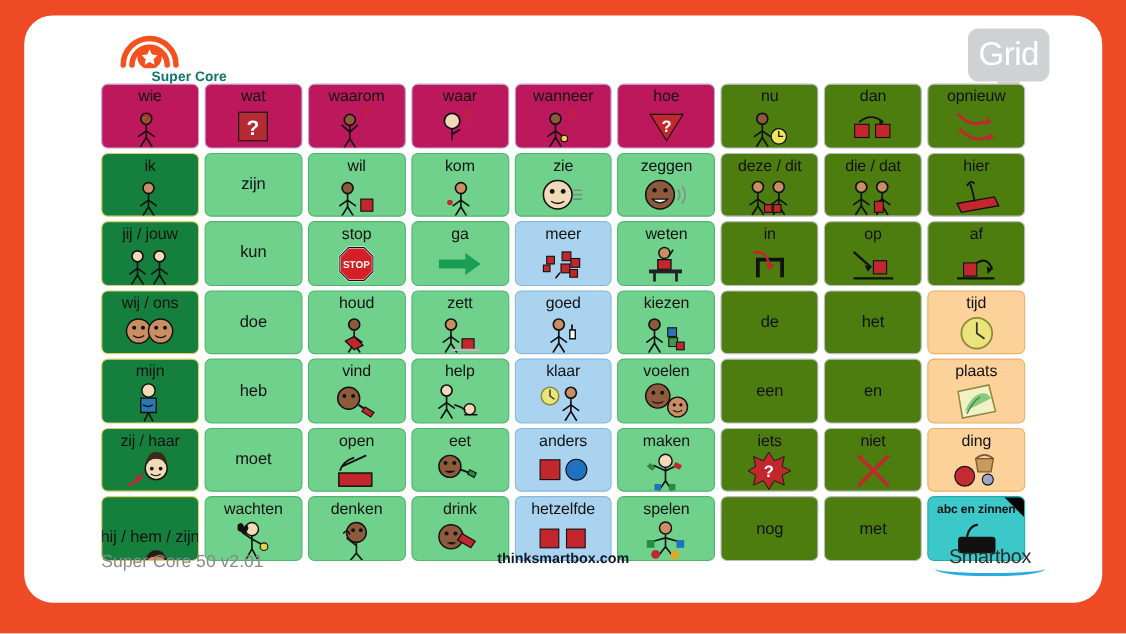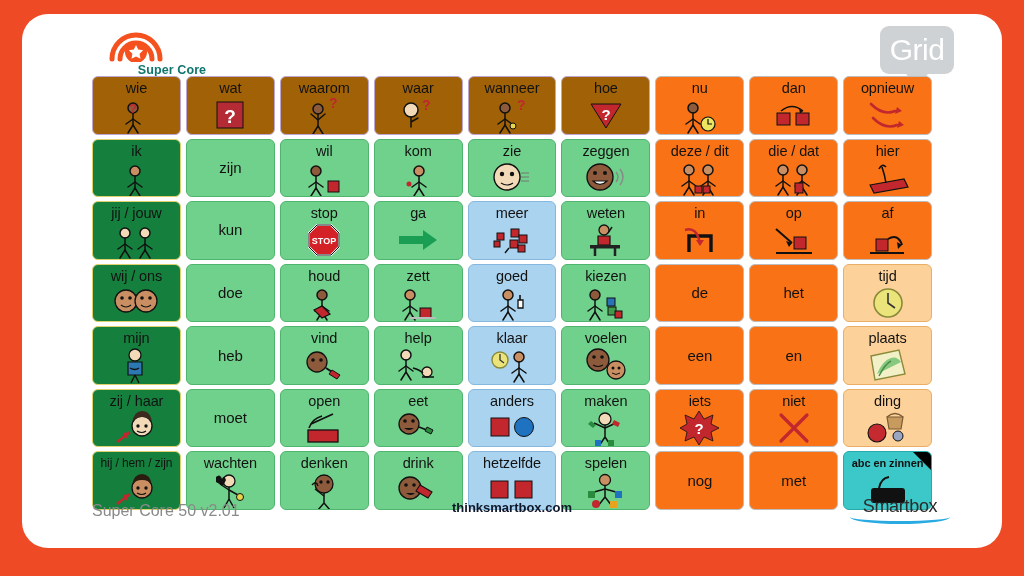--- a/index.html
+++ b/index.html
@@ -60,34 +60,34 @@
     border-radius: 6px;
     overflow: hidden;
     display: flex; flex-direction: column; align-items: center;
     padding-top: 3px;
     background: #f1f1f1;
   }
   .cell .lbl {
     font-size: 14.5px; line-height: 16px; color: #121212;
     text-align: center; white-space: nowrap; letter-spacing: -.1px;
   }
-  .cell.small .lbl { font-size: 12px; }
+  .cell.small .lbl { font-size: 15px; margin-top: 26px; }
   .cell .pic {
     flex: 1; width: 100%;
     display: flex; align-items: center; justify-content: center;
   }
   .cell.textonly { justify-content: center; padding-top: 0; }
   .cell.textonly .lbl { font-size: 15px; }
 
   
-  .c-q     { background: #a16207; border-color: #bda7d2; }  
+  .c-q     { background: #be185d; border-color: #bda7d2; }  
   .c-pron  { background: #15803d; border-color: #ded06a; }  
   .c-verb  { background: #6fd18b; border-color: #4fb56e; }  
   .c-desc  { background: #aad3ef; border-color: #86b8dd; }  
-  .c-neut  { background: #f97316; border-color: #bdbdbd; }  
+  .c-neut  { background: #4d7c0f; border-color: #bdbdbd; }  
   .c-noun  { background: #fcd19a; border-color: #eaae67; }  
   .c-link  { background: #3cc8c8; border-color: #27a9a9; }  
 
   .c-link .lbl { font-size: 11px; font-weight: bold; color: #111; }
   .fold {
     position: absolute; right: 0; top: 0;
     width: 0; height: 0;
     border-top: 18px solid #000; border-left: 18px solid transparent;
   }
 

